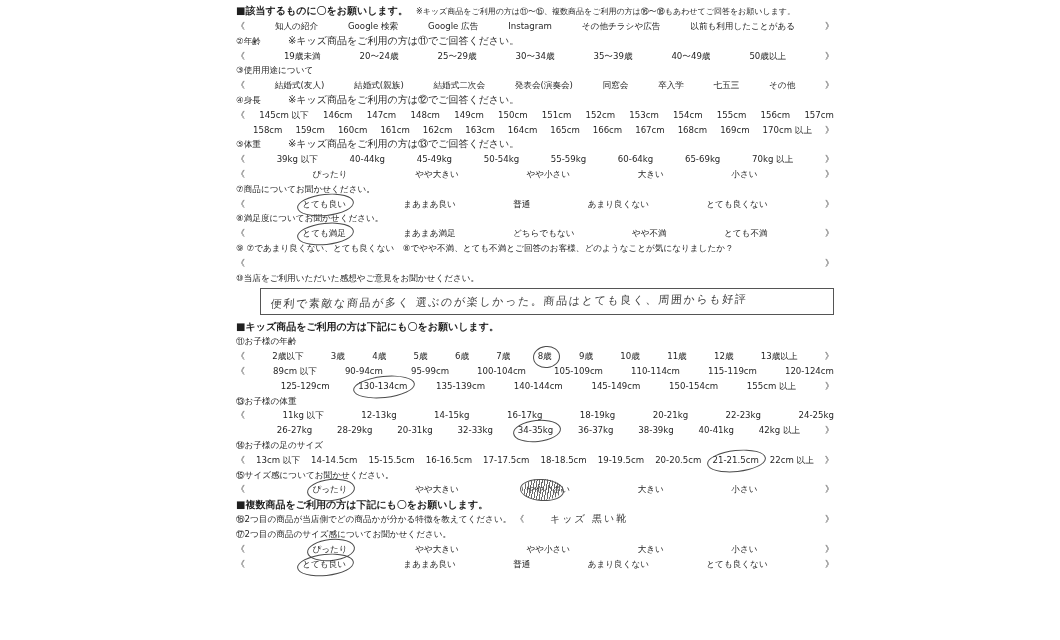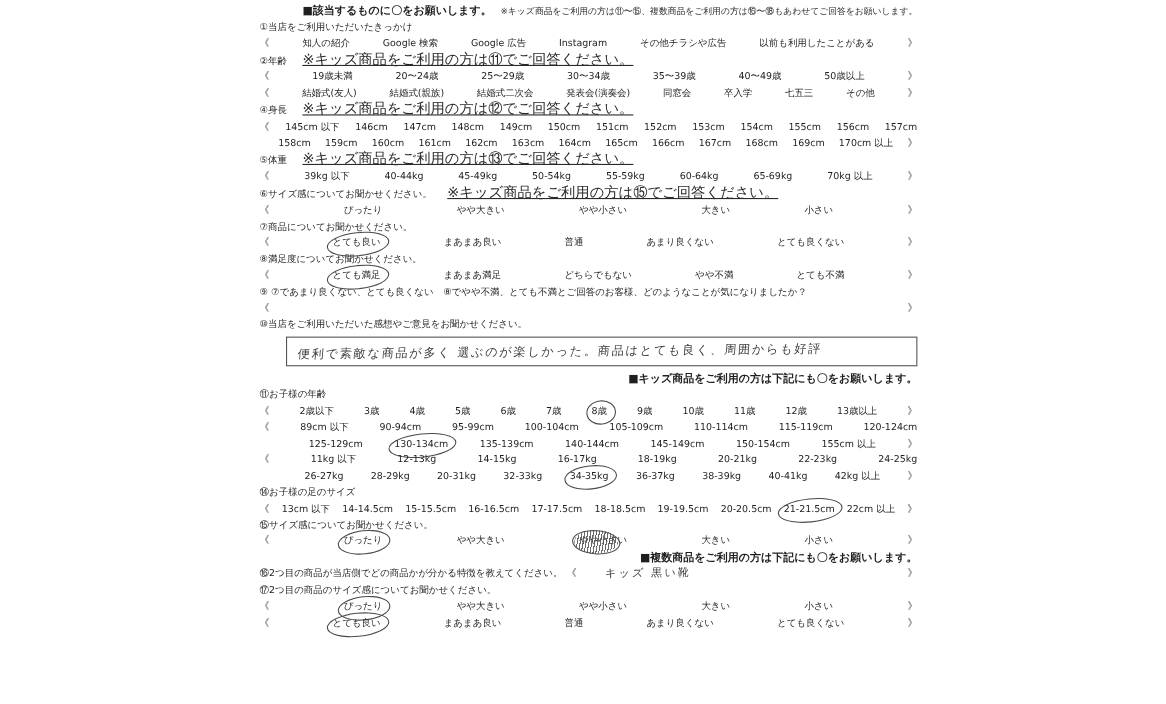--- a/index.html
+++ b/index.html
@@ -1,21 +1,21 @@
 <!DOCTYPE html>
 <html><head>
 <meta charset="utf-8">
 <style>
   html,body{margin:0;padding:0;background:#ffffff;}
   body{width:1060px;height:640px;overflow:hidden;font-family:"DejaVu Sans",sans-serif;color:#1f1f1f;}
   #form{position:absolute;left:236px;top:3px;width:598px;}
-  .heading{font-weight:bold;font-size:10px;line-height:15px;white-space:nowrap;text-align:right;}
+  .heading{font-weight:bold;font-size:10px;line-height:15px;white-space:nowrap;}
   .h-note{font-weight:normal;font-size:8px;margin-left:8px;color:#2a2a2a;}
   .q-label{font-size:8.6px;line-height:14.8px;white-space:nowrap;}
-  .q-note{margin-left:14px;font-size:13px;color:#2a2a2a;text-decoration:underline;}
+  .q-note{margin-left:27px;font-size:10px;color:#2a2a2a;}
   .opt-row{display:flex;justify-content:space-between;align-items:baseline;font-size:8.6px;line-height:14.8px;white-space:nowrap;}
   .bracket{color:#333;font-size:9px;}
   .option{position:relative;cursor:default;}
   .indent{display:inline-block;}
   .spacer{flex:1;}
   .circle::after{content:"";position:absolute;left:-5px;right:-8px;top:-3px;bottom:-4px;
      border:1.4px solid #4b4b4b;border-radius:50%;transform:rotate(-6deg);pointer-events:none;}
   .scribble::before{content:"";position:absolute;left:-4px;right:8px;top:-3px;bottom:-3px;border-radius:50%;
      background:repeating-linear-gradient(100deg,transparent 0 1.6px,#4f4f4f 1.6px 2.6px);opacity:.85;pointer-events:none;}
   .scribble::after{content:"";position:absolute;left:-6px;right:6px;top:-3px;bottom:-4px;
@@ -25,21 +25,20 @@
   .inline-ans{font-size:10px;margin-left:26px;letter-spacing:2px;}
   .inline-row{display:flex;align-items:center;}
   .inline-row .bracket{margin-left:4px;}
 </style>
 </head>
 <body>
 
 <div id="form">
     <div class="section">
       <div class="heading"><span class="h-title">■該当するものに〇をお願いします。</span><span class="h-note">※キッズ商品をご利用の方は⑪〜⑮、複数商品をご利用の方は⑯〜⑱もあわせてご回答をお願いします。</span></div>
-      <div class="q-label"><span>①当店をご利用いただいたきっかけ</span></div>
       <div class="opt-row">
         <span class="bracket">《</span>
         <span class="option">知人の紹介</span>
         <span class="option">Google 検索</span>
         <span class="option">Google 広告</span>
         <span class="option">Instagram</span>
         <span class="option">その他チラシや広告</span>
         <span class="option">以前も利用したことがある</span>
         <span class="bracket">》</span>
       </div>
@@ -48,20 +47,21 @@
         <span class="bracket">《</span>
         <span class="option">19歳未満</span>
         <span class="option">20〜24歳</span>
         <span class="option">25〜29歳</span>
         <span class="option">30〜34歳</span>
         <span class="option">35〜39歳</span>
         <span class="option">40〜49歳</span>
         <span class="option">50歳以上</span>
         <span class="bracket">》</span>
       </div>
+      <div class="q-label"><span>③使用用途について</span></div>
       <div class="opt-row">
         <span class="bracket">《</span>
         <span class="option">結婚式(友人)</span>
         <span class="option">結婚式(親族)</span>
         <span class="option">結婚式二次会</span>
         <span class="option">発表会(演奏会)</span>
         <span class="option">同窓会</span>
         <span class="option">卒入学</span>
         <span class="option">七五三</span>
         <span class="option">その他</span>
@@ -107,21 +107,20 @@
         <span class="option">39kg 以下</span>
         <span class="option">40-44kg</span>
         <span class="option">45-49kg</span>
         <span class="option">50-54kg</span>
         <span class="option">55-59kg</span>
         <span class="option">60-64kg</span>
         <span class="option">65-69kg</span>
         <span class="option">70kg 以上</span>
         <span class="bracket">》</span>
       </div>
-      <div class="q-label"><span>⑥サイズ感についてお聞かせください。</span><span class="q-note">※キッズ商品をご利用の方は⑮でご回答ください。</span></div>
       <div class="opt-row">
         <span class="bracket">《</span>
         <span class="option">ぴったり</span>
         <span class="option">やや大きい</span>
         <span class="option">やや小さい</span>
         <span class="option">大きい</span>
         <span class="option">小さい</span>
         <span class="bracket">》</span>
       </div>
       <div class="q-label"><span>⑦商品についてお聞かせください。</span></div>
@@ -188,20 +187,21 @@
         <span class="indent" style="width: 16px;"></span>
         <span class="option">125-129cm</span>
         <span class="option circle">130-134cm</span>
         <span class="option">135-139cm</span>
         <span class="option">140-144cm</span>
         <span class="option">145-149cm</span>
         <span class="option">150-154cm</span>
         <span class="option">155cm 以上</span>
         <span class="bracket">》</span>
       </div>
+      <div class="q-label"><span>⑬お子様の体重</span></div>
       <div class="opt-row">
         <span class="bracket">《</span>
         <span class="option">11kg 以下</span>
         <span class="option">12-13kg</span>
         <span class="option">14-15kg</span>
         <span class="option">16-17kg</span>
         <span class="option">18-19kg</span>
         <span class="option">20-21kg</span>
         <span class="option">22-23kg</span>
         <span class="option">24-25kg</span>

